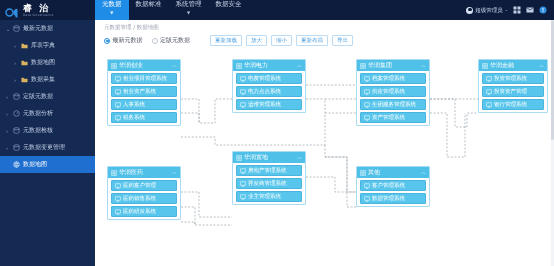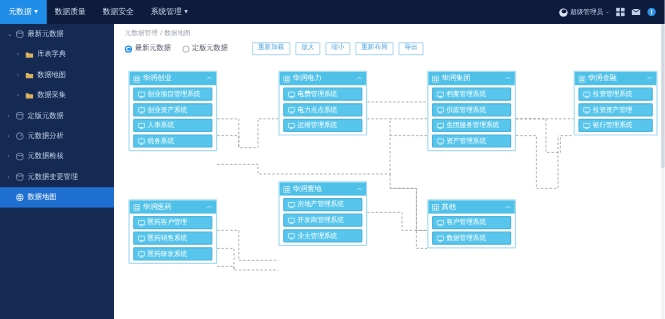--- a/index.html
+++ b/index.html
@@ -25,21 +25,21 @@
   .logo-text { display: flex; flex-direction: column; line-height: 1; }
   .logo-cn {
     font-size: 9px; color: #ffffff; font-weight: bold; letter-spacing: 2px;
   }
   .logo-en { font-size: 3px; color: #7d93bb; letter-spacing: .3px; margin-top: 1px; }
 
   .nav { display: flex; align-items: stretch; height: 20px; flex: 1 1 auto; }
   .nav-item {
     display: flex; align-items: center; gap: 2px;
     padding: 0 7px; height: 20px; font-size: 6.5px; color: #cdd8ec;
-    white-space: nowrap; cursor: pointer;
+    white-space: nowrap; cursor: pointer; flex-direction: column;
   }
   .nav-item.active { background: #1f8ce8; color: #ffffff; }
   .caret { font-size: 4px; line-height: 1; opacity: .9; }
 
   .topbar-right {
     display: flex; align-items: center; gap: 5px; padding-right: 7px;
     flex: 0 0 auto; height: 20px;
   }
   .user-chip { display: flex; align-items: center; gap: 2px; font-size: 5.5px; color: #c6d3ea; cursor: pointer; }
   .avatar-ico {
@@ -140,35 +140,48 @@
     position: absolute; left: 0; top: 0; width: 3px; height: 120px;
     background: #d3d8e0; border-radius: 2px; display: block;
   }
 </style>
 </head>
 <body>
 
 <div id="app">
 
   <div class="topbar">
+    <div class="logo-wrap">
+      <span class="logo-mark">
+        <svg viewBox="0 0 30 24" width="15" height="13">
+          <circle cx="9" cy="12" r="7" fill="none" stroke="#2f8fe0" stroke-width="3"></circle>
+          <path d="M24 5 a7 7 0 1 0 0 14 v-14z" fill="#2f8fe0"></path>
+          <rect x="21" y="5" width="4" height="17" fill="#2f8fe0"></rect>
+        </svg>
+      </span>
+      <span class="logo-text">
+        <span class="logo-cn">睿 治</span>
+        <span class="logo-en">Data Governance</span>
+      </span>
+    </div>
 
     <div class="nav" id="nav">
         <div class="nav-item active">
           <span>元数据</span>
           <span class="caret">▼</span>
         </div>
         <div class="nav-item">
-          <span>数据质量</span>
-        </div>
-        <div class="nav-item">
-          <span>数据安全</span>
+          <span>数据标准</span>
         </div>
         <div class="nav-item">
           <span>系统管理</span>
           <span class="caret">▼</span>
+        </div>
+        <div class="nav-item">
+          <span>数据安全</span>
         </div>
       </div>
 
     <div class="topbar-right">
       <span class="user-chip">
         <span class="avatar-ico"></span>
         <span>超级管理员</span>
         <span class="caret">⌄</span>
       </span>
       <span class="tb-ico">

